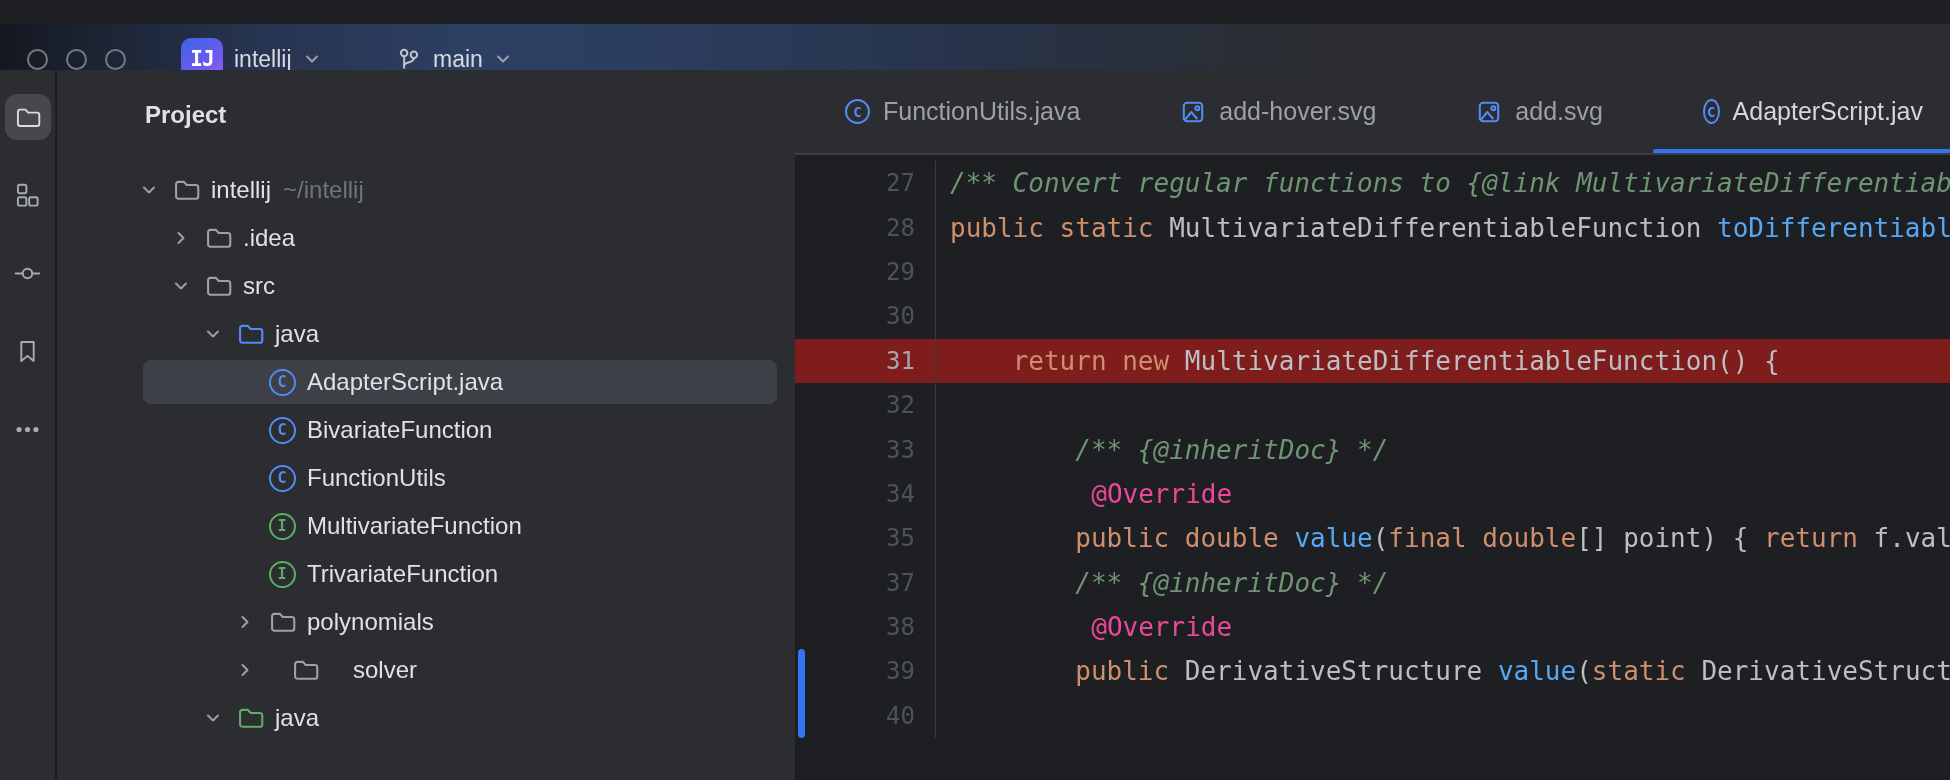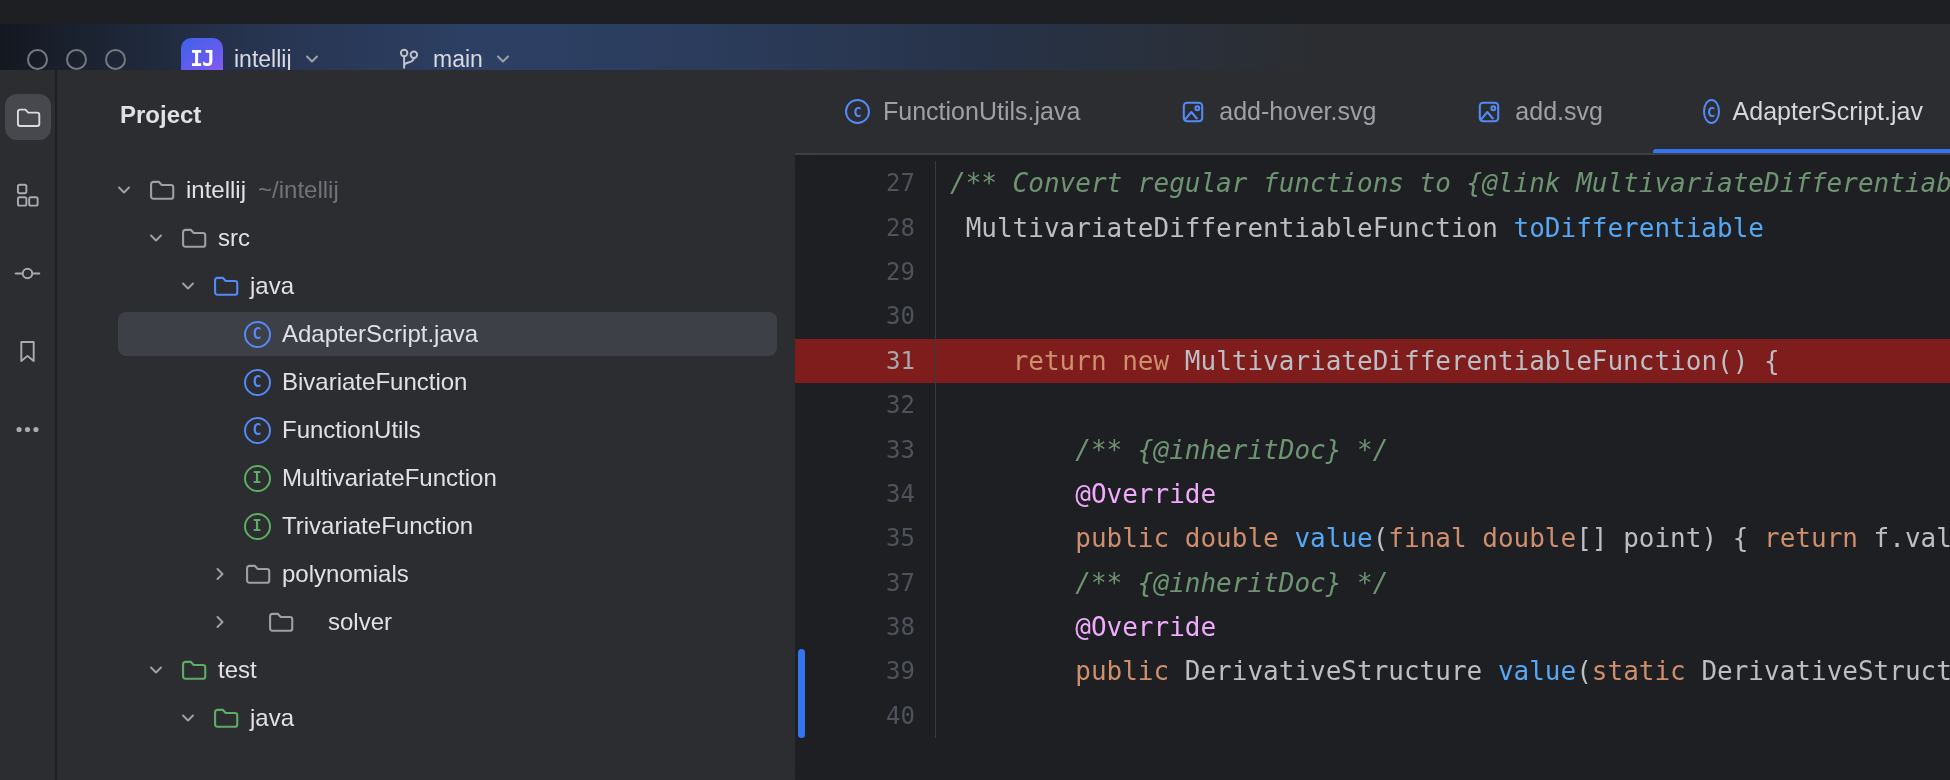--- a/index.html
+++ b/index.html
@@ -29,21 +29,21 @@
   .toolstrip { width:57px; height:710px; background:#2B2D30; border-right:2px solid #1E1F22;
     display:flex; flex-direction:column; align-items:center; padding-top:8px; flex:none; }
   .ts-btn { width:57px; height:78px; display:flex; align-items:center; justify-content:center; cursor:pointer; }
   .ts-inner { width:46px; height:46px; border-radius:12px; display:flex; align-items:center; justify-content:center; }
   .ts-btn.selected .ts-inner { background:#46484D; }
   .ts-btn svg { width:27px; height:27px; stroke:#A8ABB2; fill:none; stroke-width:1.7; stroke-linecap:round; stroke-linejoin:round; }
   .ts-btn.selected svg { stroke:#D9DBDF; }
   .ts-btn svg .fill { fill:#A8ABB2; stroke:none; }
 
   
-  .panel { width:738px; height:710px; background:#2B2D30; flex:none; padding-top:22px; overflow:hidden; }
+  .panel { width:738px; height:710px; background:#2B2D30; flex:none; padding-top:22px; overflow:hidden;padding-left:25px; }
   .panel-header { height:46px; display:flex; align-items:center; padding-left:63px;
     color:#DFE1E5; font-size:24px; font-weight:600; }
   .tree { margin-top:28px; }
   .trow { position:relative; height:48px; display:flex; align-items:center; cursor:pointer; }
   .trow.selected::before { content:""; position:absolute; left:61px; right:18px; top:2px; bottom:2px;
     background:#3D4046; border-radius:8px; }
   .trow > * { position:relative; }
   .chev-slot { width:34px; height:48px; display:flex; align-items:center; justify-content:center; flex:none; }
   .chev-slot svg { width:20px; height:20px; stroke:#9DA0A6; fill:none; stroke-width:2; stroke-linecap:round; stroke-linejoin:round; }
   .ticon { width:28px; height:28px; margin-left:6px; flex:none; display:flex; align-items:center; justify-content:center; }
@@ -71,21 +71,21 @@
   .code-rows { padding-top:6px; }
   .crow { display:flex; height:44.4px; align-items:center; }
   .crow.current { background:#7f1d1d; }
   .num { width:140px; padding-right:20px; text-align:right; color:#4E525B; font-size:24px; flex:none; }
   .crow.current .num { color:#A6A8AE; }
   .codecell { flex:1; border-left:1px solid #393B40; padding-left:14px; white-space:pre; overflow:hidden; height:100%;
     display:flex; align-items:center; min-width:0; }
   .tk-comment { color:#6F9474; font-style:italic; }
   .tk-kw { color:#CF8E6D; }
   .tk-method { color:#56A8F5; }
-  .tk-ann { color:#f0abfc; }
+  .tk-ann { color:#ec4899;margin-left:16px; }
   .tk-plain { color:#BCBEC4; }
   .change-bar { position:absolute; left:3px; width:7px; border-radius:4px; background:#3574F0; }
 </style>
 </head>
 <body>
 
 <div class="app">
 
   <header class="titlebar">
     <div class="traffic">
@@ -174,20 +174,33 @@
               <svg viewBox="0 0 24 24" style="stroke:currentColor">
                 <path d="M3.5 7 c0-1.1.9-2 2-2 h4.6 l2.5 2.7 h7.9 c1.1 0 2 .9 2 2 v7.8 c0 1.1-.9 2-2 2 H5.5 c-1.1 0-2-.9-2-2 z"></path>
               </svg>
             </span>
             <span class="tlabel">intellij</span>
             <span class="tsuffix">~/intellij</span>
           </div>
           <div class="trow" style="padding-left: 82px;">
             <span class="chev-slot">
               <svg viewBox="0 0 20 20">
+                <polyline points="7.5,5 12.5,10 7.5,15"></polyline>
+              </svg>
+            </span>
+            <span class="ticon" style="color: rgb(157, 160, 166);">
+              <svg viewBox="0 0 24 24" style="stroke:currentColor">
+                <path d="M3.5 7 c0-1.1.9-2 2-2 h4.6 l2.5 2.7 h7.9 c1.1 0 2 .9 2 2 v7.8 c0 1.1-.9 2-2 2 H5.5 c-1.1 0-2-.9-2-2 z"></path>
+              </svg>
+            </span>
+            <span class="tlabel">.idea</span>
+          </div>
+          <div class="trow" style="padding-left: 82px;">
+            <span class="chev-slot">
+              <svg viewBox="0 0 20 20">
                 <polyline points="5,7.5 10,12.5 15,7.5"></polyline>
               </svg>
             </span>
             <span class="ticon" style="color: rgb(157, 160, 166);">
               <svg viewBox="0 0 24 24" style="stroke:currentColor">
                 <path d="M3.5 7 c0-1.1.9-2 2-2 h4.6 l2.5 2.7 h7.9 c1.1 0 2 .9 2 2 v7.8 c0 1.1-.9 2-2 2 H5.5 c-1.1 0-2-.9-2-2 z"></path>
               </svg>
             </span>
             <span class="tlabel">src</span>
           </div>
@@ -257,33 +270,20 @@
               <svg viewBox="0 0 20 20">
                 <polyline points="7.5,5 12.5,10 7.5,15"></polyline>
               </svg>
             </span>
             <span class="ticon" style="color: rgb(157, 160, 166);">
               <svg viewBox="0 0 24 24" style="stroke:currentColor">
                 <path d="M3.5 7 c0-1.1.9-2 2-2 h4.6 l2.5 2.7 h7.9 c1.1 0 2 .9 2 2 v7.8 c0 1.1-.9 2-2 2 H5.5 c-1.1 0-2-.9-2-2 z"></path>
               </svg>
             </span>
             <span class="tlabel">solver</span>
-          </div>
-          <div class="trow" style="padding-left: 82px;">
-            <span class="chev-slot">
-              <svg viewBox="0 0 20 20">
-                <polyline points="5,7.5 10,12.5 15,7.5"></polyline>
-              </svg>
-            </span>
-            <span class="ticon" style="color: rgb(95, 173, 101);">
-              <svg viewBox="0 0 24 24" style="stroke:currentColor">
-                <path d="M3.5 7 c0-1.1.9-2 2-2 h4.6 l2.5 2.7 h7.9 c1.1 0 2 .9 2 2 v7.8 c0 1.1-.9 2-2 2 H5.5 c-1.1 0-2-.9-2-2 z"></path>
-              </svg>
-            </span>
-            <span class="tlabel">test</span>
           </div>
           <div class="trow" style="padding-left: 114px;">
             <span class="chev-slot">
               <svg viewBox="0 0 20 20">
                 <polyline points="5,7.5 10,12.5 15,7.5"></polyline>
               </svg>
             </span>
             <span class="ticon" style="color: rgb(95, 173, 101);">
               <svg viewBox="0 0 24 24" style="stroke:currentColor">
                 <path d="M3.5 7 c0-1.1.9-2 2-2 h4.6 l2.5 2.7 h7.9 c1.1 0 2 .9 2 2 v7.8 c0 1.1-.9 2-2 2 H5.5 c-1.1 0-2-.9-2-2 z"></path>
@@ -326,21 +326,21 @@
           </div>
         </div>
       <div class="editor">
         <div class="code-rows" id="codelines">
             <div class="crow">
               <div class="num">27</div>
               <div class="codecell"><span class="tk-comment">/** Convert regular functions to {@link MultivariateDifferentiabl</span></div>
             </div>
             <div class="crow">
               <div class="num">28</div>
-              <div class="codecell"><span class="tk-plain"> MultivariateDifferentiableFunction </span><span class="tk-method">toDifferentiable</span></div>
+              <div class="codecell"><span class="tk-kw">public static</span><span class="tk-plain"> MultivariateDifferentiableFunction </span><span class="tk-method">toDifferentiable</span></div>
             </div>
             <div class="crow">
               <div class="num">29</div>
               <div class="codecell"></div>
             </div>
             <div class="crow">
               <div class="num">30</div>
               <div class="codecell"></div>
             </div>
             <div class="crow current">

